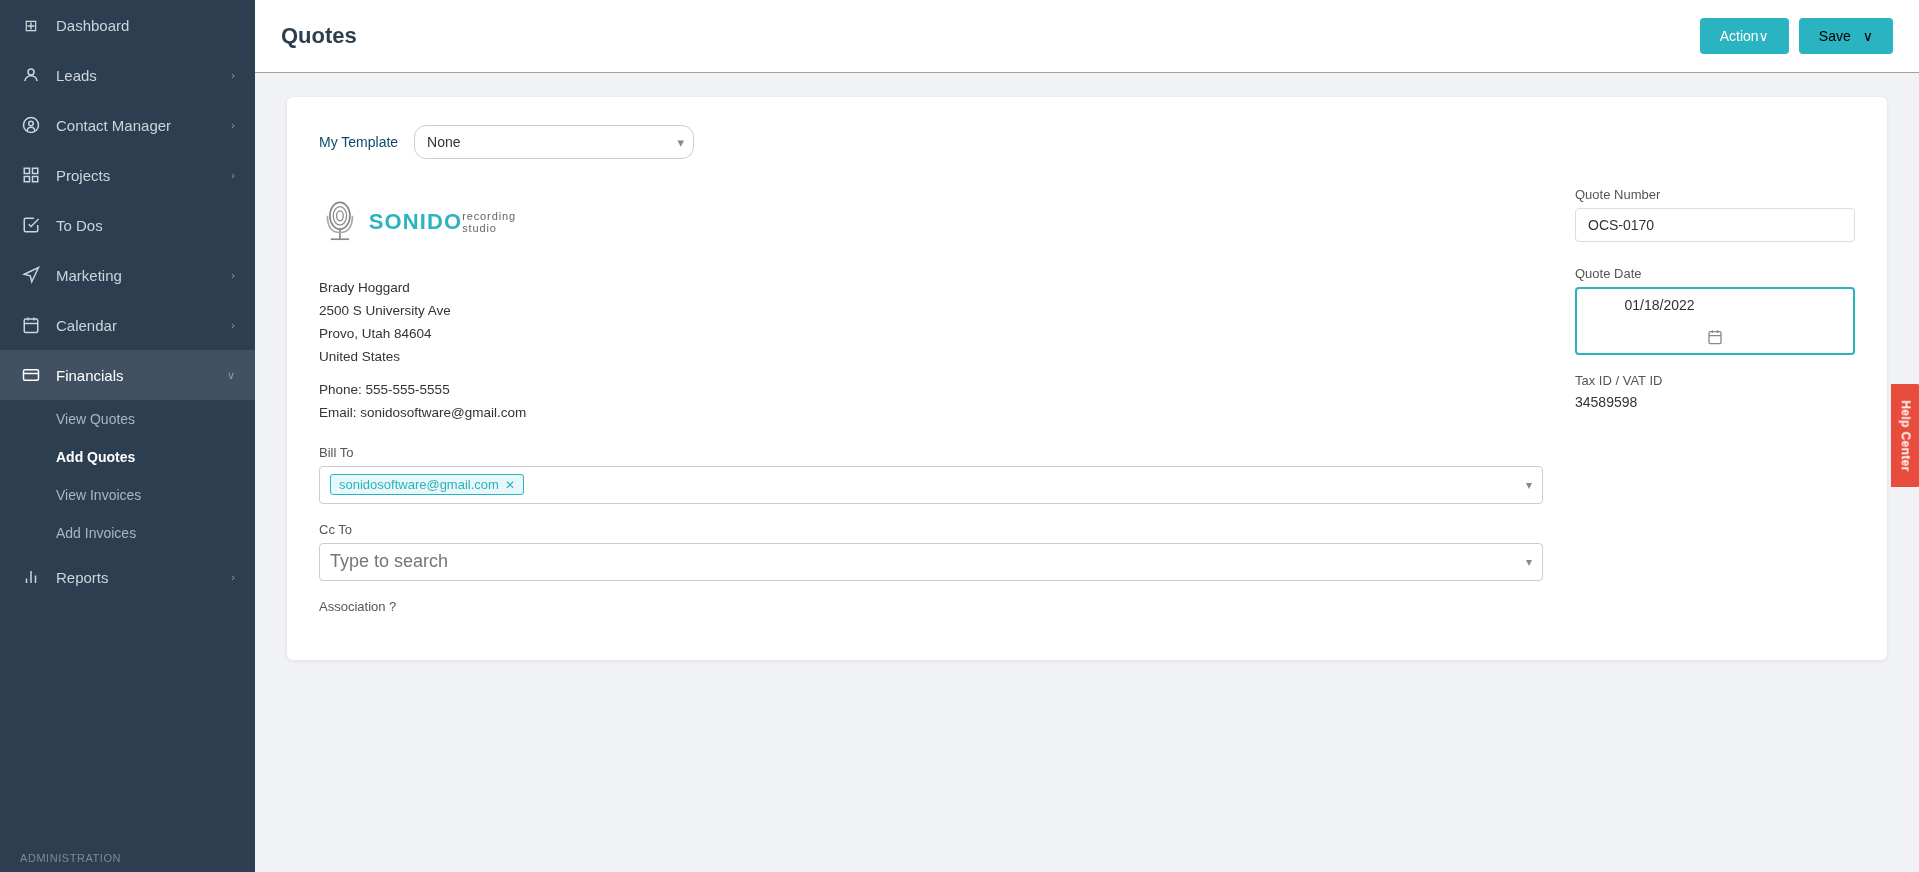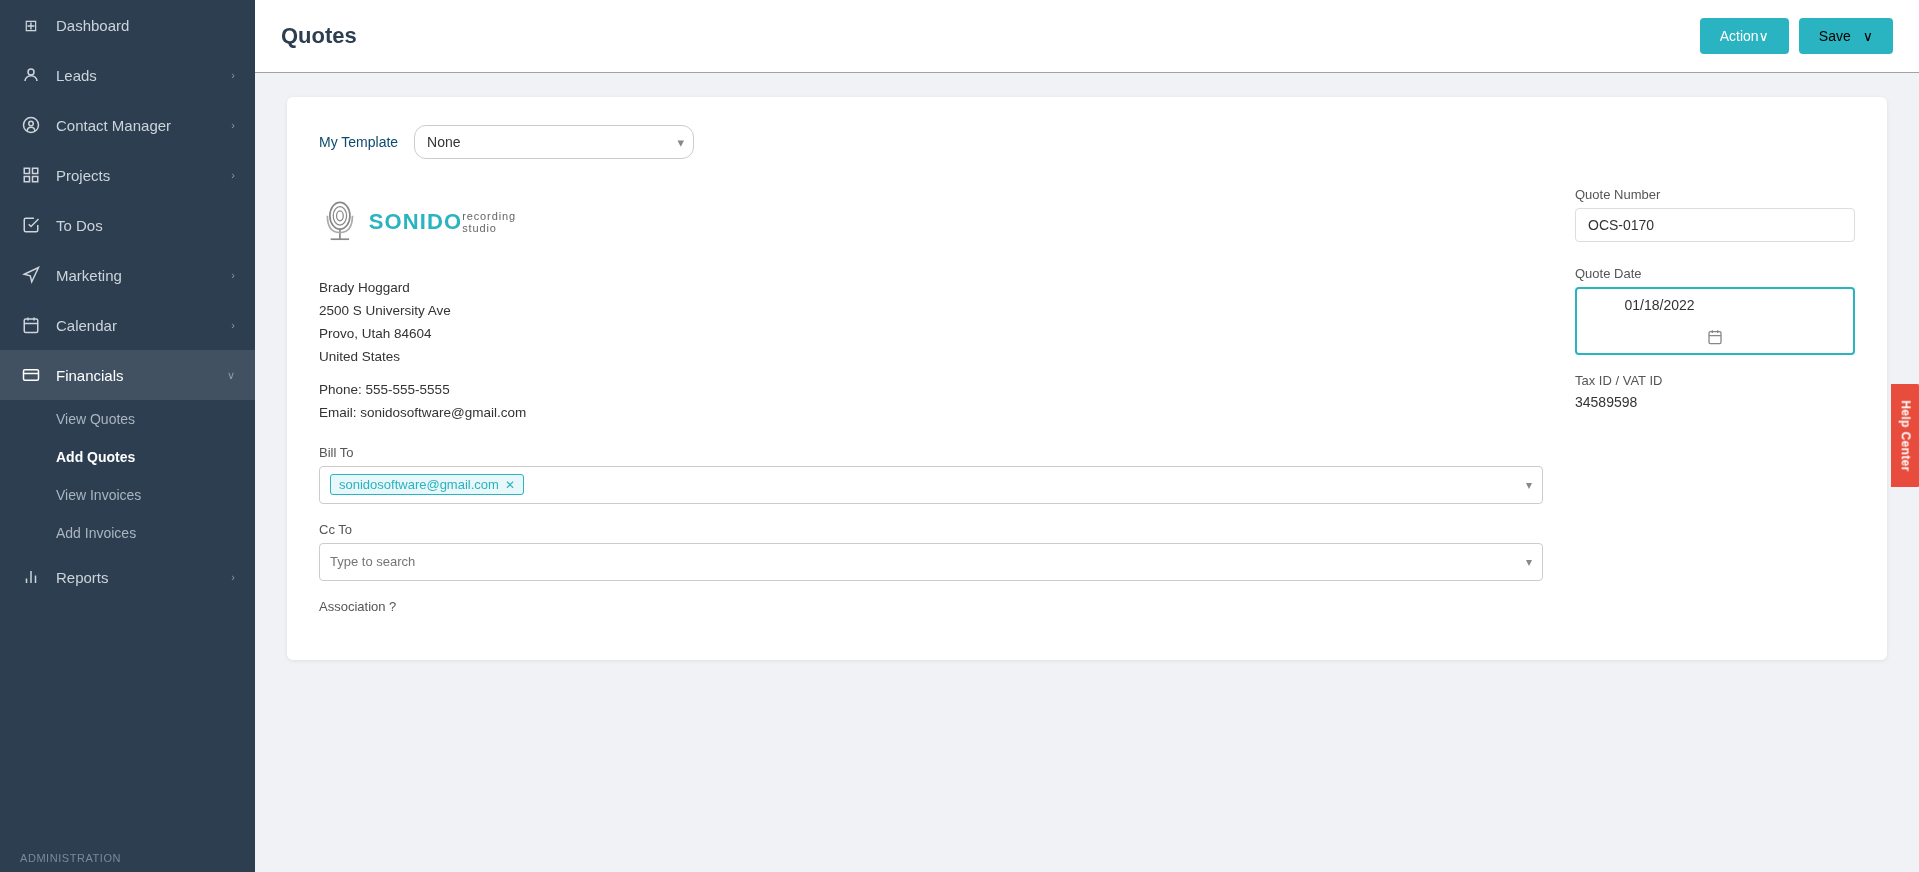--- a/index.html
+++ b/index.html
@@ -328,21 +328,21 @@
       line-height: 1;
     }
     .tag-input-container .dropdown-arrow {
       margin-left: auto;
       color: #888;
       font-size: 12px;
     }
     .search-input-plain {
       border: none;
       outline: none;
-      font-size: 13px;
+      font-size: 18px;
       color: #555;
       min-width: 100px;
       background: transparent;
     }
 
     
     .help-center-tab {
       position: fixed;
       right: -38px;
       top: 50%;

